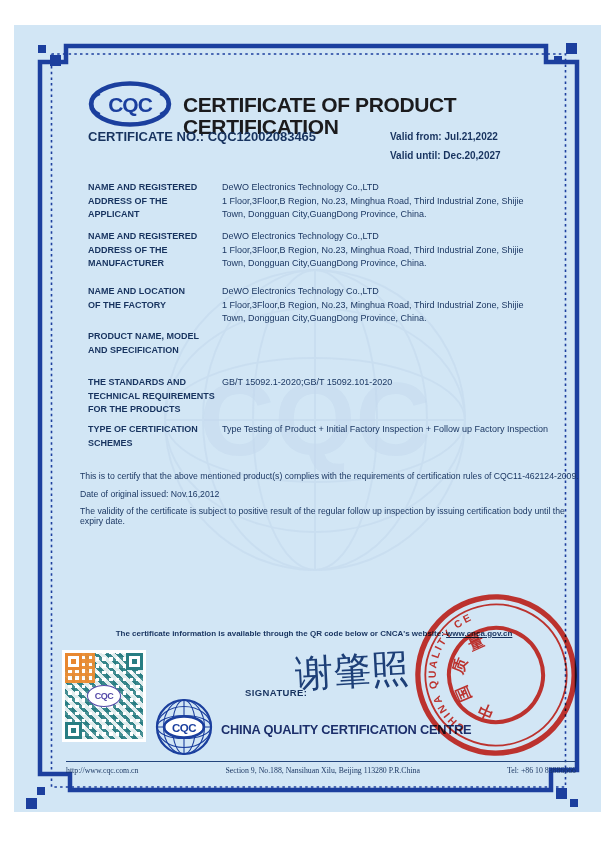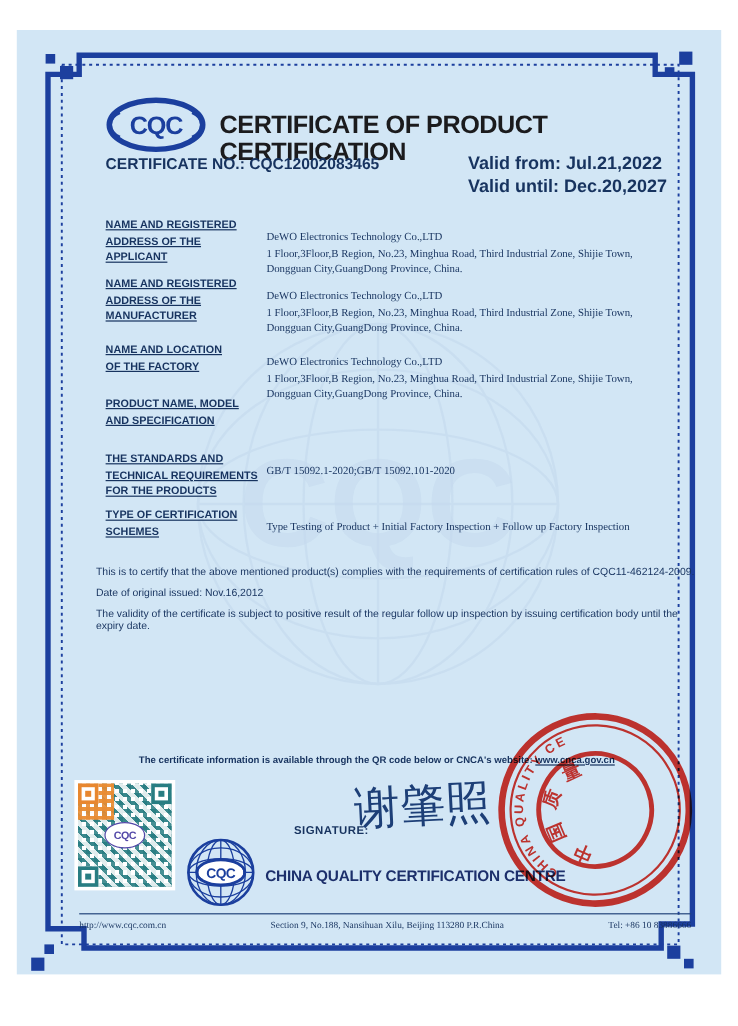--- a/index.html
+++ b/index.html
@@ -6,25 +6,25 @@
   body{width:615px;height:855px;background:#ffffff;position:relative;overflow:hidden;
        font-family:"Liberation Sans",sans-serif;color:#17335f;}
   .panel{position:absolute;left:14px;top:25px;width:587px;height:787px;background:#d2e6f5;}
   .border-svg{position:absolute;left:0;top:0;pointer-events:none;}
   .watermark{position:absolute;left:150px;top:255px;opacity:0.55;pointer-events:none;}
 
   .logo-top{position:absolute;left:86px;top:80px;}
   .title{position:absolute;left:183px;top:94px;width:368px;font-size:21px;font-weight:bold;
          color:#1b1b1d;letter-spacing:-0.4px;line-height:1.05;}
   .certno{position:absolute;left:88px;top:129px;font-size:13px;font-weight:bold;}
-  .valid{position:absolute;left:390px;top:127px;font-size:15px;font-weight:bold;line-height:19px;}
+  .valid{position:absolute;left:390px;top:127px;font-size:10px;font-weight:bold;line-height:19px;}
 
   .f-row{position:absolute;left:88px;width:460px;font-size:9px;line-height:13.5px;}
-  .f-label{position:absolute;left:0;top:0;width:128px;font-weight:bold;white-space:pre-line;text-decoration:underline;}
-  .f-value{position:absolute;left:134px;top:10px;width:326px;font-family:Liberation Serif, serif;}
+  .f-label{position:absolute;left:0;top:0;width:128px;font-weight:bold;white-space:pre-line;}
+  .f-value{position:absolute;left:134px;top:0;width:326px;}
   .f-value div:empty{display:none;}
   .r0{top:181px}.r1{top:230px}.r2{top:285px}.r3{top:330px}.r4{top:376px}.r5{top:423px}
 
   .statement{position:absolute;left:68px;width:508px;font-size:8.7px;margin:12px;}
   .s0{top:459px}.s1{top:477px}.s2{top:494px}
 
   .qrnote{position:absolute;left:110px;top:629px;width:408px;text-align:center;
           font-size:8px;font-weight:bold;}
   .qrnote .lnk{text-decoration:underline;cursor:pointer;}
 

